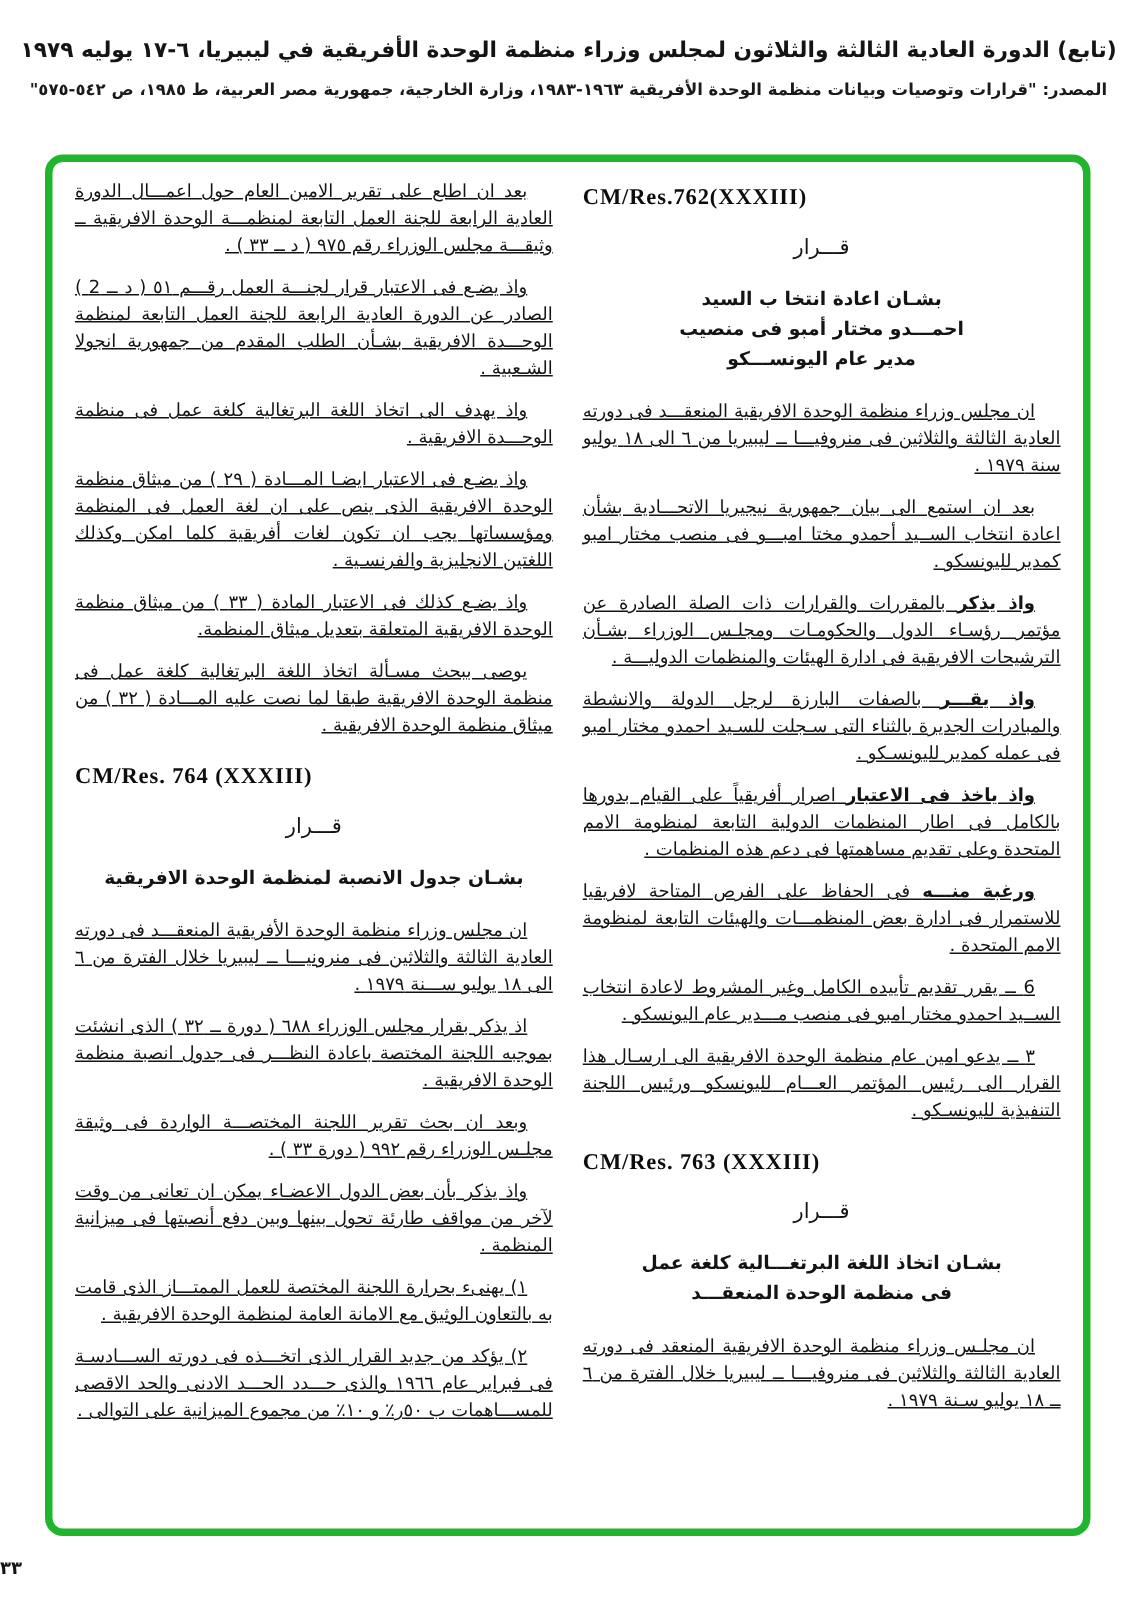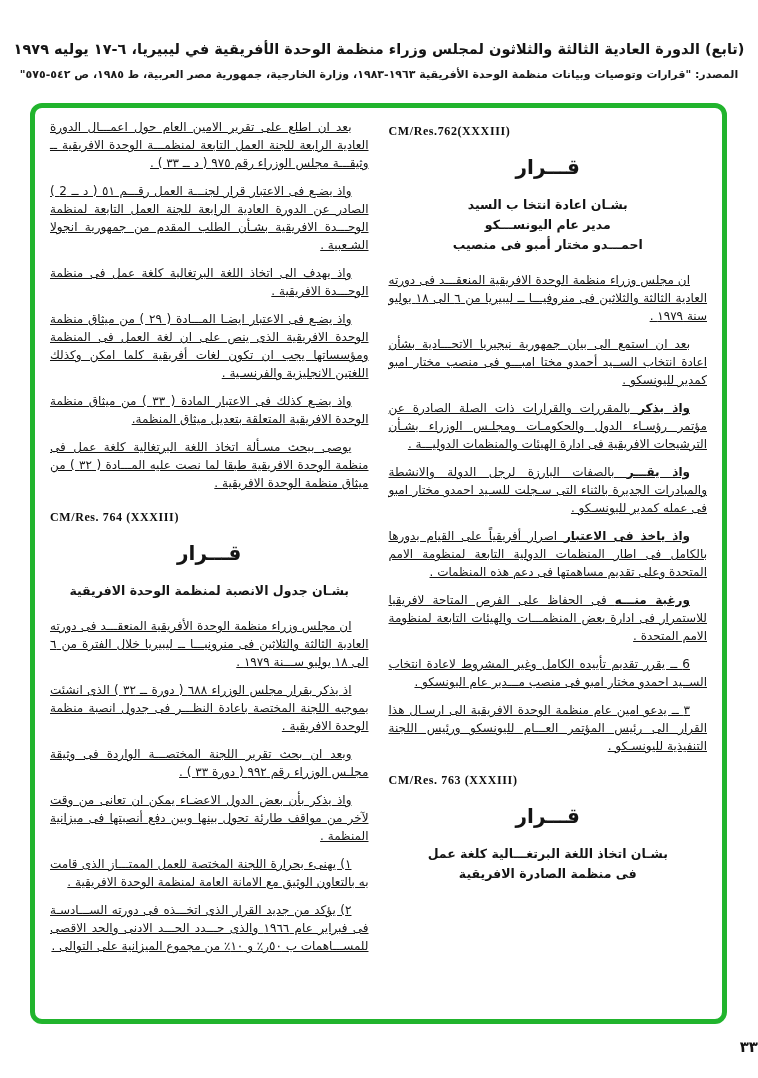--- a/index.html
+++ b/index.html
@@ -18,21 +18,20 @@
   }
   
   .header {
     text-align: center;
     padding-top: 26px;
   }
   .header-line1 {
     font-size: 14.5px;
     font-weight: bold;
     letter-spacing: 0.2px;
-    margin-top: 15px;
   }
   .header-line2 {
     font-size: 11px;
     font-weight: bold;
     margin-top: 11px;
     color: #1a1a1a;
   }
   
   .frame {
     position: absolute;
@@ -65,86 +64,87 @@
     font-size: 12px;
     line-height: 18px;
     text-decoration: underline;
   }
   .para .lead { font-weight: bold; }
   .res-id {
     direction: ltr;
     text-align: left;
     font-family: "Liberation Serif", serif;
     font-weight: bold;
-    font-size: 12px;
+    font-size: 15px;
     letter-spacing: 0.6px;
     margin: 6px 0 16px 0;
     color: #0d0d0d;
   }
   .res-id.mid { margin-top: 18px; }
   .decision-word {
     text-align: center;
-    font-weight: bold;
-    font-size: 20px;
+    font-weight: normal;
+    font-size: 14px;
     margin: 4px 0 16px 0;
   }
   .subject {
     text-align: center;
     font-weight: bold;
     font-size: 12.5px;
     line-height: 20px;
     margin: 0 0 16px 0;
   }
   
   .page-number {
     position: absolute;
     left: 0;
     right: 0;
     top: 1038px;
-    text-align: right;
+    text-align: left;
     font-weight: bold;
-    font-size: 15px;
+    font-size: 12px;
   }
 </style>
 </head>
 <body>
 
 <div class="page">
 
   <div class="header">
     <div class="header-line1">(تابع) الدورة العادية الثالثة والثلاثون لمجلس وزراء منظمة الوحدة الأفريقية في ليبيريا، ٦-١٧ يوليه ١٩٧٩</div>
     <div class="header-line2">المصدر: "قرارات وتوصيات وبيانات منظمة الوحدة الأفريقية ١٩٦٣-١٩٨٣، وزارة الخارجية، جمهورية مصر العربية، ط ١٩٨٥، ص ٥٤٢-٥٧٥"</div>
   </div>
 
   <div class="frame">
     <div class="columns">
 
       <div class="col">
         <div class="res-id">CM/Res.762(XXXIII)</div>
         <div class="decision-word">قـــرار</div>
         <div class="subject">
           <div>بشـان اعادة انتخا ب السيد</div>
+          <div>احمـــدو مختار أمبو فى منصيب</div>
           <div>مدير عام اليونســـكو</div>
-          <div>احمـــدو مختار أمبو فى منصيب</div>
         </div>
         <p class="para"><b class="lead"></b><span>ان مجلس وزراء منظمة الوحدة الافريقية المنعقـــد فى دورته العادية الثالثة والثلاثين فى منروفيـــا ــ ليبيريا من ٦ الى ١٨ يوليو سنة ١٩٧٩ .</span></p>
         <p class="para"><b class="lead"></b><span>بعد ان استمع الى بيان جمهورية نيجيريا الاتحـــادية بشأن اعادة انتخاب الســيد أحمدو مختا امبـــو فى منصب مختار امبو كمدير لليونسكو .</span></p>
         <p class="para"><b class="lead">واذ يذكر</b><span> بالمقررات والقرارات ذات الصلة الصادرة عن مؤتمر رؤسـاء الدول والحكومـات ومجلـس الوزراء بشـأن الترشيحات الافريقية فى ادارة الهيئات والمنظمات الدوليـــة .</span></p>
         <p class="para"><b class="lead">واذ يقـــر</b><span> بالصفات البارزة لرجل الدولة والانشطة والمبادرات الجديرة بالثناء التى سـجلت للسـيد احمدو مختار امبو فى عمله كمدير لليونسـكو .</span></p>
         <p class="para"><b class="lead">واذ ياخذ فى الاعتبار</b><span> اصرار أفريقياً على القيام بدورها بالكامل فى اطار المنظمات الدولية التابعة لمنظومة الامم المتحدة وعلى تقديم مساهمتها فى دعم هذه المنظمات .</span></p>
         <p class="para"><b class="lead">ورغبة منـــه</b><span> فى الحفاظ على الفرص المتاحة لافريقيا للاستمرار فى ادارة بعض المنظمـــات والهيئات التابعة لمنظومة الامم المتحدة .</span></p>
         <p class="para"><b class="lead"></b><span>6 ــ يقرر تقديم تأييده الكامل وغير المشروط لاعادة انتخاب الســيد احمدو مختار امبو فى منصب مـــدير عام اليونسكو .</span></p>
         <p class="para"><b class="lead"></b><span>٣ ــ يدعو امين عام منظمة الوحدة الافريقية الى ارسـال هذا القرار الى رئيس المؤتمر العـــام لليونسكو ورئيس اللجنة التنفيذية لليونسـكو .</span></p>
 
         <div class="res-id mid">CM/Res. 763 (XXXIII)</div>
         <div class="decision-word">قـــرار</div>
         <div class="subject">
           <div>بشـان اتخاذ اللغة البرتغـــالية كلغة عمل</div>
-          <div>فى منظمة الصادرة الافريقية</div>
+          <div>فى منظمة الوحدة المنعقـــد</div>
         </div>
+        <p class="para"><b class="lead"></b><span>ان مجلـس وزراء منظمة الوحدة الافريقية المنعقد فى دورته العادية الثالثة والثلاثين فى منروفيـــا ــ ليبيريا خلال الفترة من ٦ ــ ١٨ يوليو سـنة ١٩٧٩ .</span></p>
       </div>
 
       <div class="col">
         <p class="para"><b class="lead"></b><span>بعد ان اطلع على تقرير الامين العام حول اعمـــال الدورة العادية الرابعة للجنة العمل التابعة لمنظمـــة الوحدة الافريقية ــ وثيقـــة مجلس الوزراء رقم ٩٧٥ ( د ــ ٣٣ ) .</span></p>
         <p class="para"><b class="lead"></b><span>واذ يضـع فى الاعتبار قرار لجنـــة العمل رقـــم ٥١ ( د ــ 2 ) الصادر عن الدورة العادية الرابعة للجنة العمل التابعة لمنظمة الوحـــدة الافريقية بشـأن الطلب المقدم من جمهورية انجولا الشـعبية .</span></p>
         <p class="para"><b class="lead"></b><span>واذ يهدف الى اتخاذ اللغة البرتغالية كلغة عمل فى منظمة الوحـــدة الافريقية .</span></p>
         <p class="para"><b class="lead"></b><span>واذ يضـع فى الاعتبار ايضـا المـــادة ( ٢٩ ) من ميثاق منظمة الوحدة الافريقية الذى ينص على ان لغة العمل فى المنظمة ومؤسساتها يجب ان تكون لغات أفريقية كلما امكن وكذلك اللغتين الانجليزية والفرنسـية .</span></p>
         <p class="para"><b class="lead"></b><span>واذ يضـع كذلك فى الاعتبار المادة ( ٣٣ ) من ميثاق منظمة الوحدة الافريقية المتعلقة بتعديل ميثاق المنظمة.</span></p>
         <p class="para"><b class="lead"></b><span>يوصى ببحث مسـألة اتخاذ اللغة البرتغالية كلغة عمل فى منظمة الوحدة الافريقية طبقا لما نصت عليه المـــادة ( ٣٢ ) من ميثاق منظمة الوحدة الافريقية .</span></p>
 

